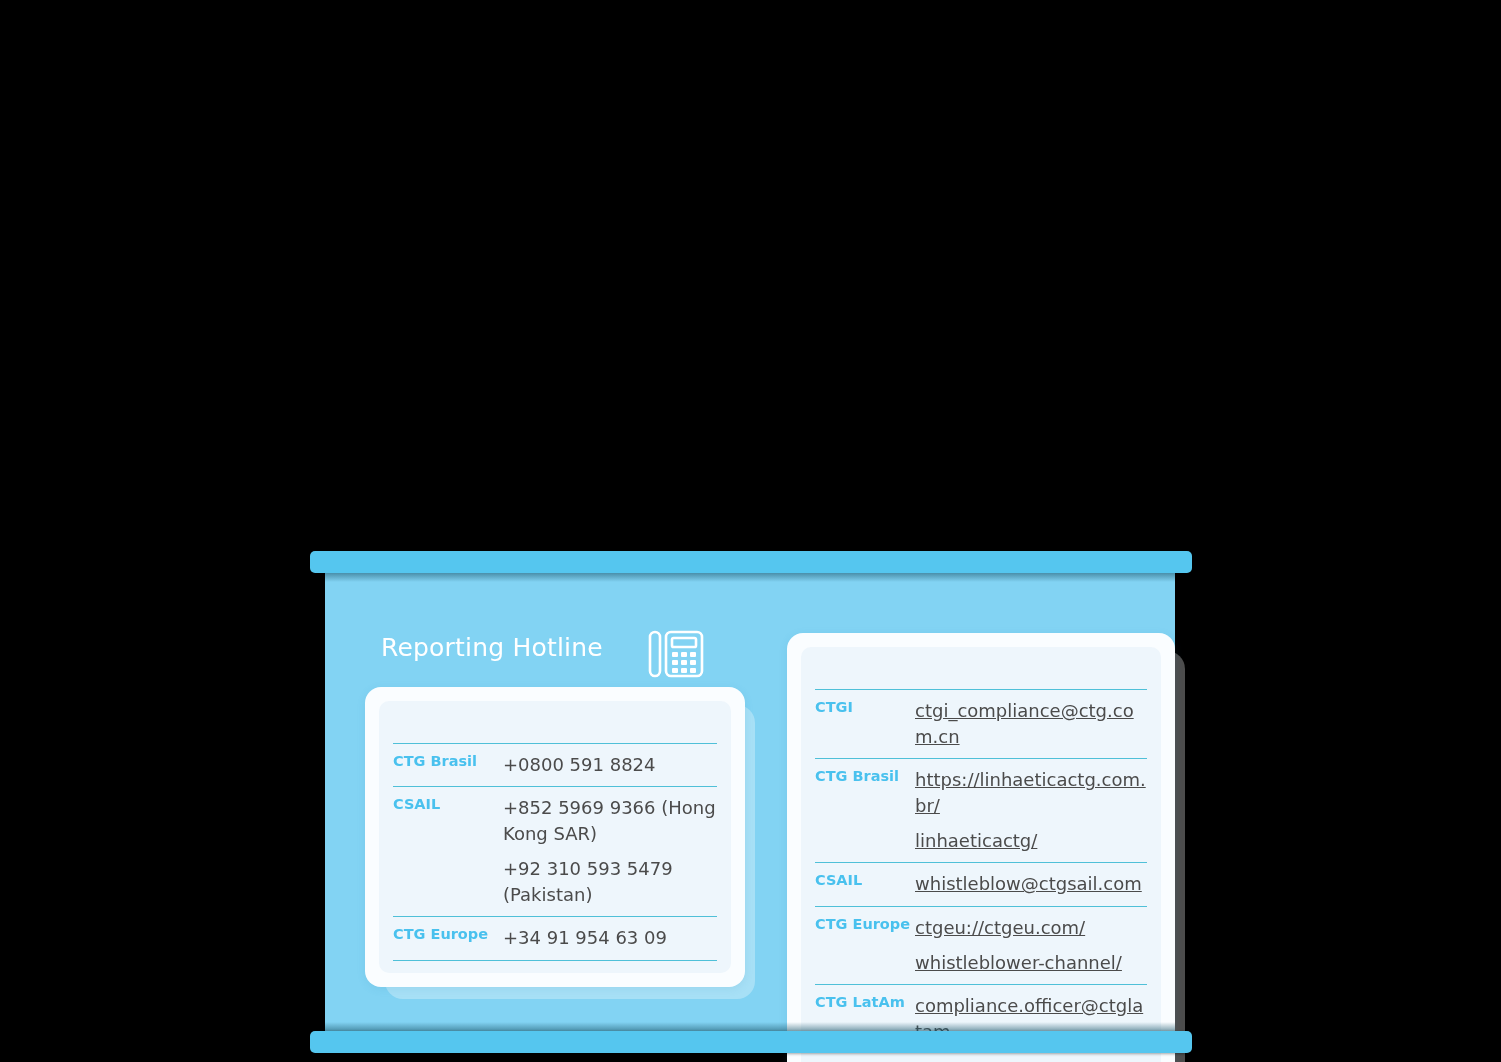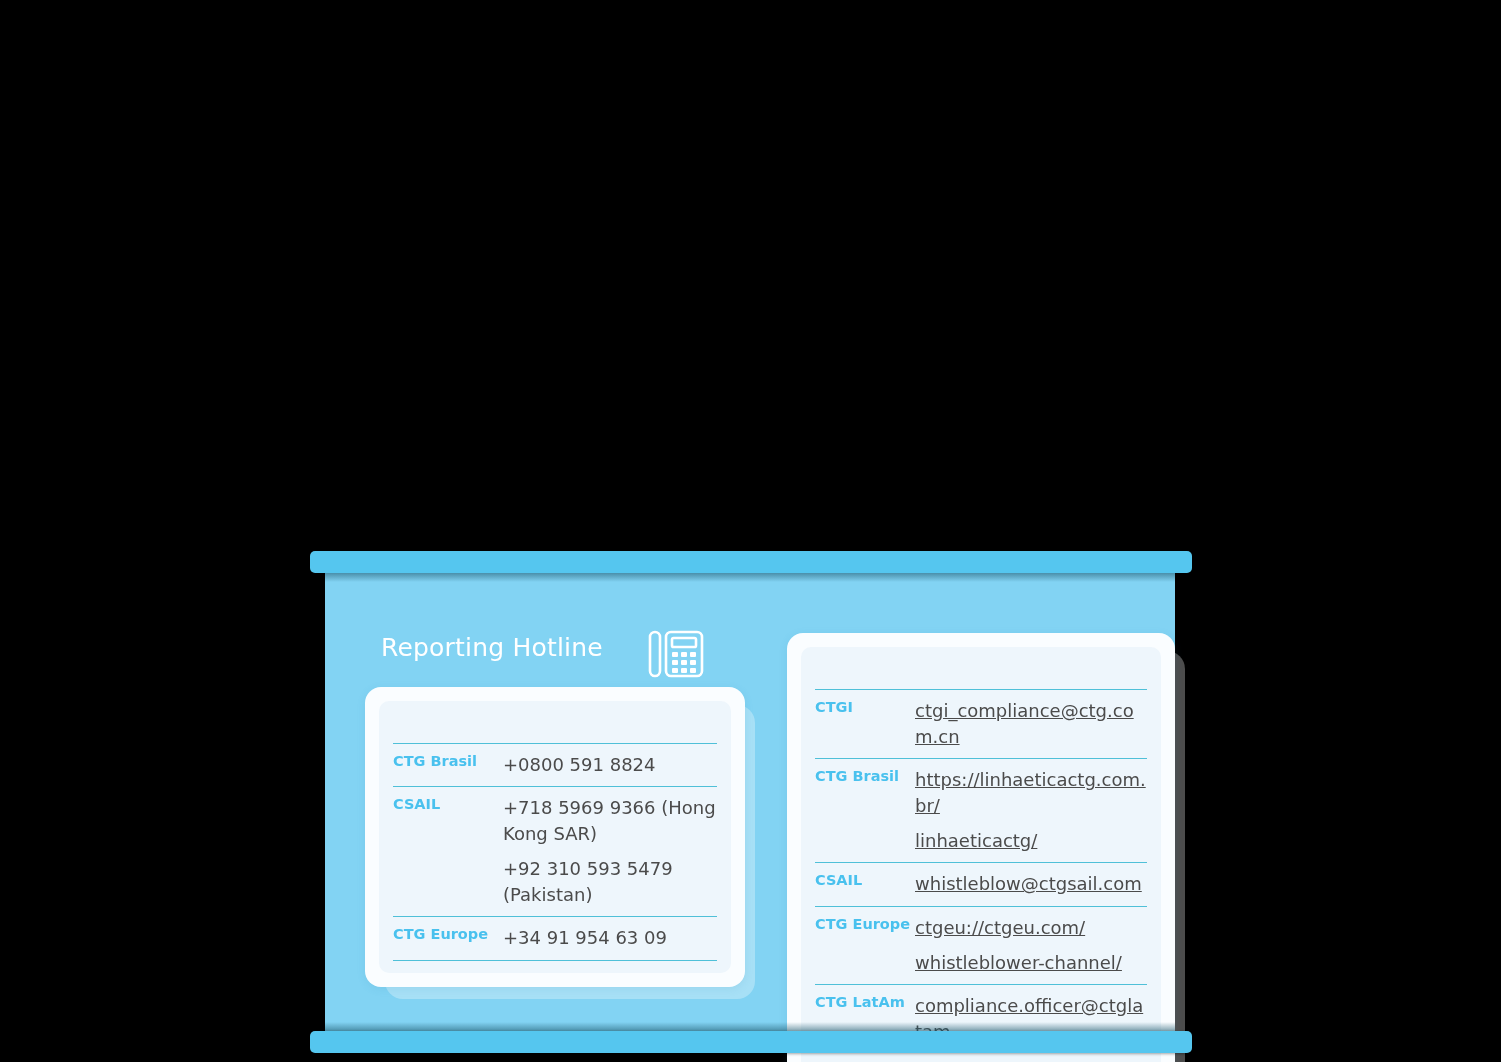--- a/index.html
+++ b/index.html
@@ -204,21 +204,21 @@
               <tbody>
                 <tr>
                   <td class="org">CTG Brasil</td>
                   <td class="val">
                     <span class="val-line">+0800 591 8824</span>
                   </td>
                 </tr>
                 <tr>
                   <td class="org">CSAIL</td>
                   <td class="val">
-                    <span class="val-line">+718 5969 9366 (Hong Kong SAR)</span>
+                    <span class="val-line">+852 5969 9366 (Hong Kong SAR)</span>
                     <span class="val-line">+92 310 593 5479 (Pakistan)</span>
                   </td>
                 </tr>
                 <tr>
                   <td class="org">CTG Europe</td>
                   <td class="val">
                     <span class="val-line">+34 91 954 63 09</span>
                   </td>
                 </tr>
               </tbody>

